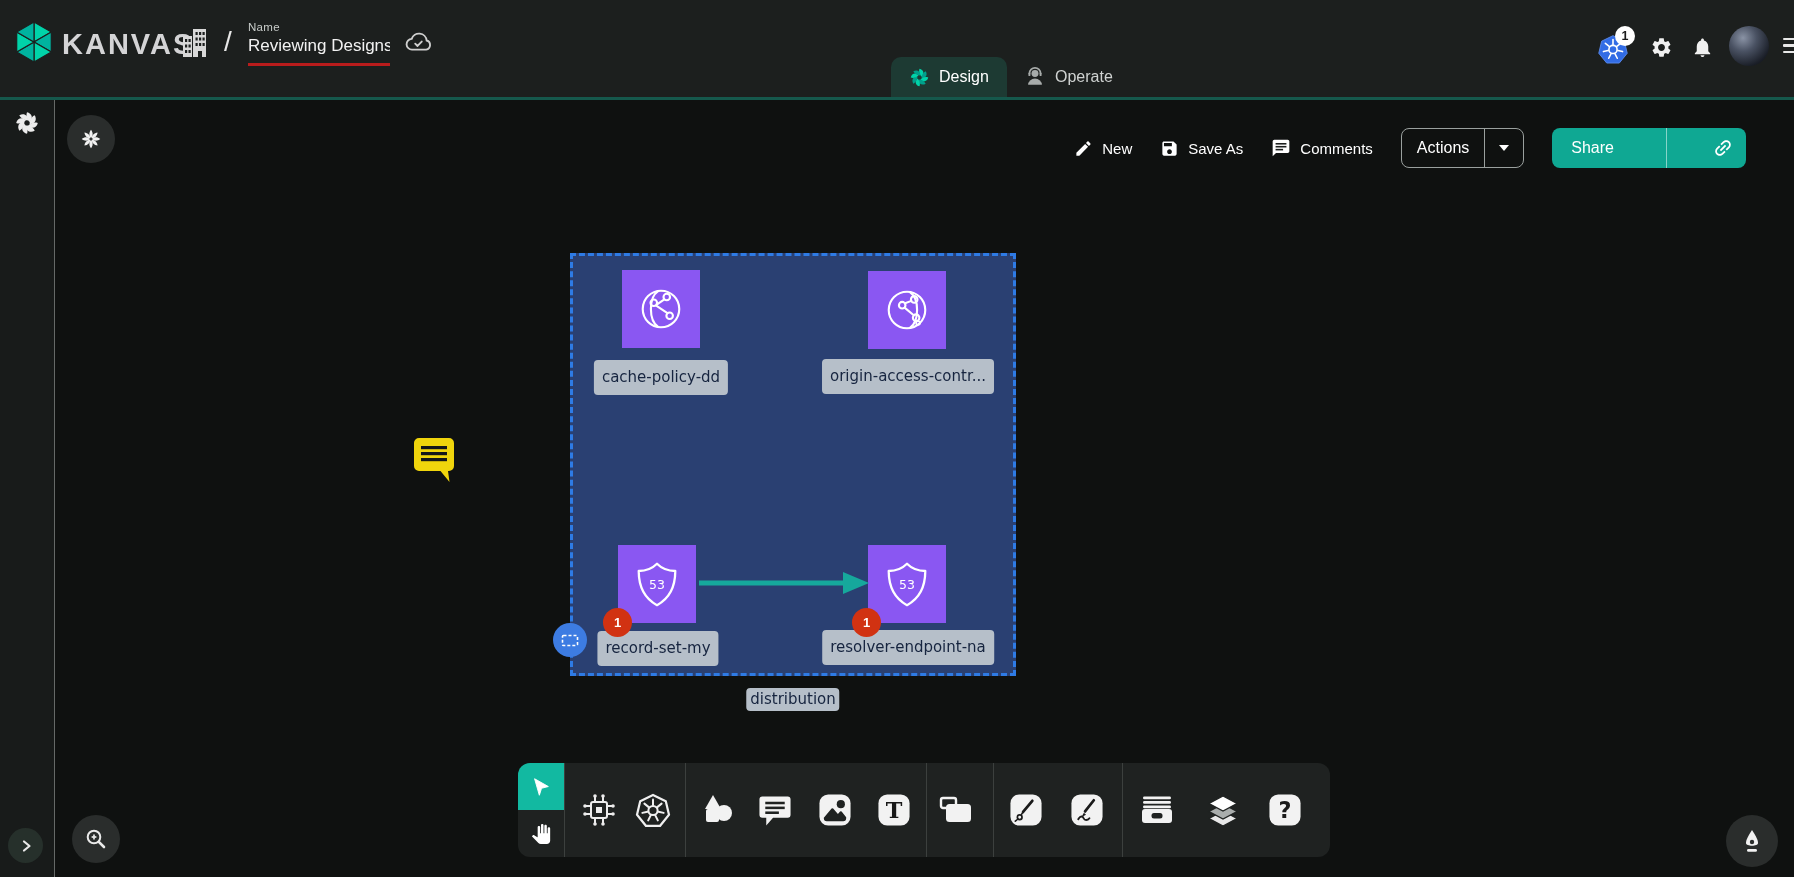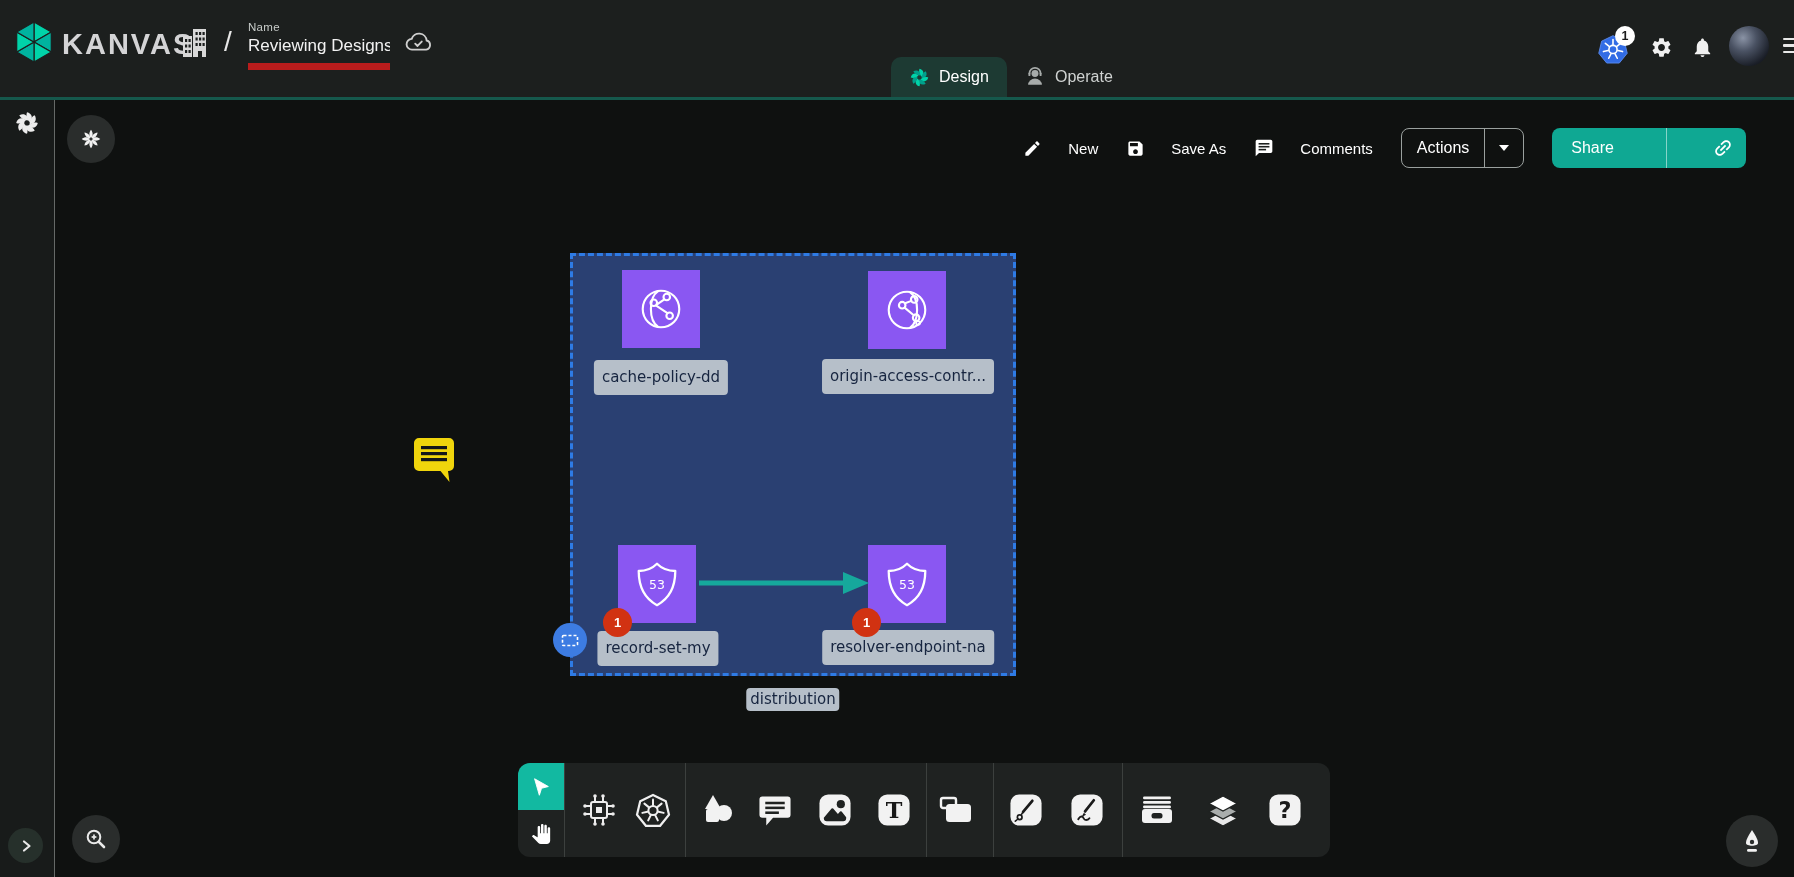--- a/index.html
+++ b/index.html
@@ -11,21 +11,21 @@
   .header { position:absolute; left:0; top:0; width:1794px; height:100px;
             background:#1C1F1E; border-bottom:3px solid #15584C; z-index:30; }
   .logo-hex { position:absolute; left:12px; top:20px; }
   .brand { position:absolute; left:62px; top:28px; font-size:29px; font-weight:800;
            letter-spacing:2px; color:#D4D4D6; }
   .org-icon { position:absolute; left:183px; top:27px; }
   .crumb-slash { position:absolute; left:224px; top:26px; font-size:28px; color:#E8E8E8; font-weight:300; }
   .name-wrap { position:absolute; left:248px; top:21px; }
   .name-label { font-size:11.5px; color:#C8CCCA; letter-spacing:.3px; }
   .name-input { display:block; margin-top:3px; width:142px; background:transparent; border:none;
-                border-bottom:7px solid #b91c1c; color:#F2F2F2; font-size:17px;
+                border-bottom:3px solid #b91c1c; color:#F2F2F2; font-size:17px;
                 font-family:"Liberation Sans",sans-serif; padding:0 0 7px 0; outline:none; }
   .cloud-icon { position:absolute; left:404px; top:30px; }
 
   .tab { position:absolute; bottom:0; height:40px; display:flex; align-items:center; gap:9px;
          padding:0 18px; border-radius:10px 10px 0 0; font-size:16px; color:#CFD2D1; cursor:pointer; }
   .tab-design { left:891px; background:#1D3A33; color:#FFFFFF; }
   .tab-operate { left:1006px; }
   .k8s-chip { position:absolute; left:1597px; top:26px; width:44px; height:42px; cursor:pointer; }
   .k8s-badge { position:absolute; left:18px; top:0; width:20px; height:20px; border-radius:50%;
                background:#FFFFFF; color:#1B1B1B; font-size:12.5px; font-weight:bold;
@@ -41,21 +41,21 @@
   
   .sidebar { position:absolute; left:0; top:100px; width:55px; height:777px; background:#181B1A;
              border-right:1px solid rgba(165,170,167,.55); z-index:20; }
   .side-swirl { position:absolute; left:14px; top:10px; }
   .side-expand { position:absolute; left:8px; top:728px; width:35px; height:35px; border-radius:50%;
                  background:#26302B; display:flex; align-items:center; justify-content:center; cursor:pointer; }
 
   
   .action-row { position:absolute; top:127px; right:48px; height:42px; display:flex;
                 align-items:center; gap:28px; z-index:10; }
-  .hbtn { display:flex; align-items:center; gap:26px; color:#FFFFFF; font-size:15px; cursor:pointer; }
+  .hbtn { display:flex; align-items:center; gap:9px; color:#FFFFFF; font-size:15px; cursor:pointer; }
   .btn-actions { display:flex; align-items:stretch; height:40px; border:1.5px solid #9AA09E;
                  border-radius:8px; color:#FFFFFF; font-size:16px; cursor:pointer; overflow:hidden; }
   .btn-actions .lbl { display:flex; align-items:center; padding:0 15px; }
   .btn-actions .sep { width:1px; background:#9AA09E; }
   .btn-actions .chev { display:flex; align-items:center; padding:0 13px; }
   .btn-share { display:flex; align-items:stretch; height:40px; background:#0FA893; border-radius:8px;
                color:#FFFFFF; font-size:16px; cursor:pointer; overflow:hidden;gap:33px; }
   .btn-share .lbl { display:flex; align-items:center; padding:0 19px; }
   .btn-share .sep { width:1px; background:rgba(255,255,255,.5); }
   .btn-share .lnk { display:flex; align-items:center; padding:0 12px; }

